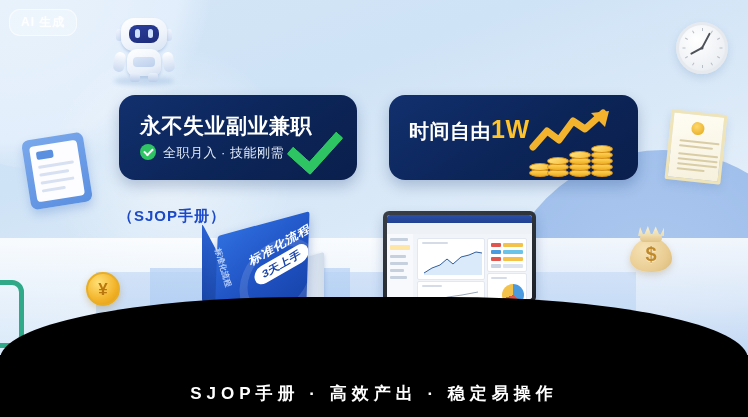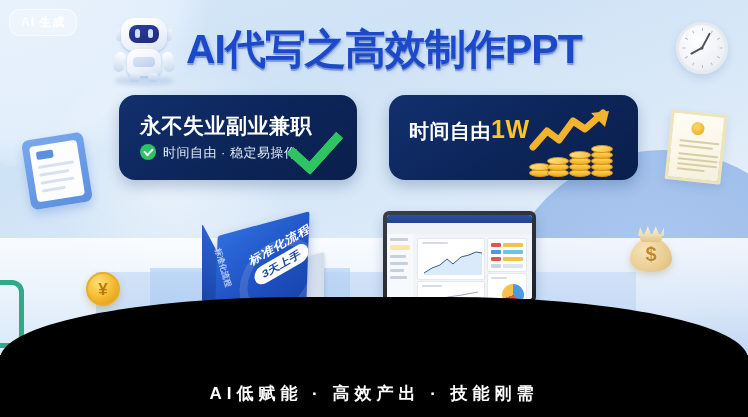--- a/index.html
+++ b/index.html
@@ -275,26 +275,25 @@
     <div class="head"></div>
     <div class="visor"></div>
     <div class="eye l"></div>
       <div class="eye r"></div>
     <div class="body"></div>
     <div class="panel"></div>
     <div class="leg l"></div>
       <div class="leg r"></div>
   </div>
 
-  <div class="headline">AI代写之高效制作PPT</div>
 
   <div class="card card-left">
     <div class="card-title">永不失业副业兼职</div>
     <div class="dot-check"></div>
-    <div class="card-sub">时间自由 · 稳定易操作</div>
+    <div class="card-sub">全职月入 · 技能刚需</div>
     <div class="big-check"></div>
   </div>
 
   <div class="card card-right">
     <div class="card-title">
       <span>时间自由</span><span class="hl-gold">1W</span>
     </div>
 
     <svg class="arrow-up" viewBox="0 0 90 42">
       <polyline points="4,38 18,22 30,31 44,12 56,20 74,4" fill="none" stroke="#f4b32c" stroke-width="7" stroke-linecap="round" stroke-linejoin="round"></polyline>
@@ -371,20 +370,21 @@
     <span>¥</span>
   </div>
 
   <div class="moneybag">
     <div class="sack"></div>
     <div class="tie"></div>
     <div class="ruffle"></div>
     <div class="dollar">$</div>
   </div>
 
+  <div class="sjop">（SJOP手册）</div>
 
   <div class="book">
     <div class="pages"></div>
     <div class="spine"></div>
     <div class="cover">
       <div class="b-t1">标准化流程</div>
       <div class="b-pill">3天上手</div>
     </div>
     <div class="b-spine-t">标准化流程</div>
   </div>
@@ -439,15 +439,15 @@
       </div>
     </div>
     <div class="chin"></div>
     <div class="logo"></div>
     <div class="neck"></div>
     <div class="foot"></div>
   </div>
 
   <div class="band"></div>
   <div class="band-fill"></div>
-  <div class="band-text">AI低赋能 · 高效产出 · 技能刚需</div>
+  <div class="band-text">SJOP手册 · 高效产出 · 稳定易操作</div>
 
 </div>
 
 </body></html>

